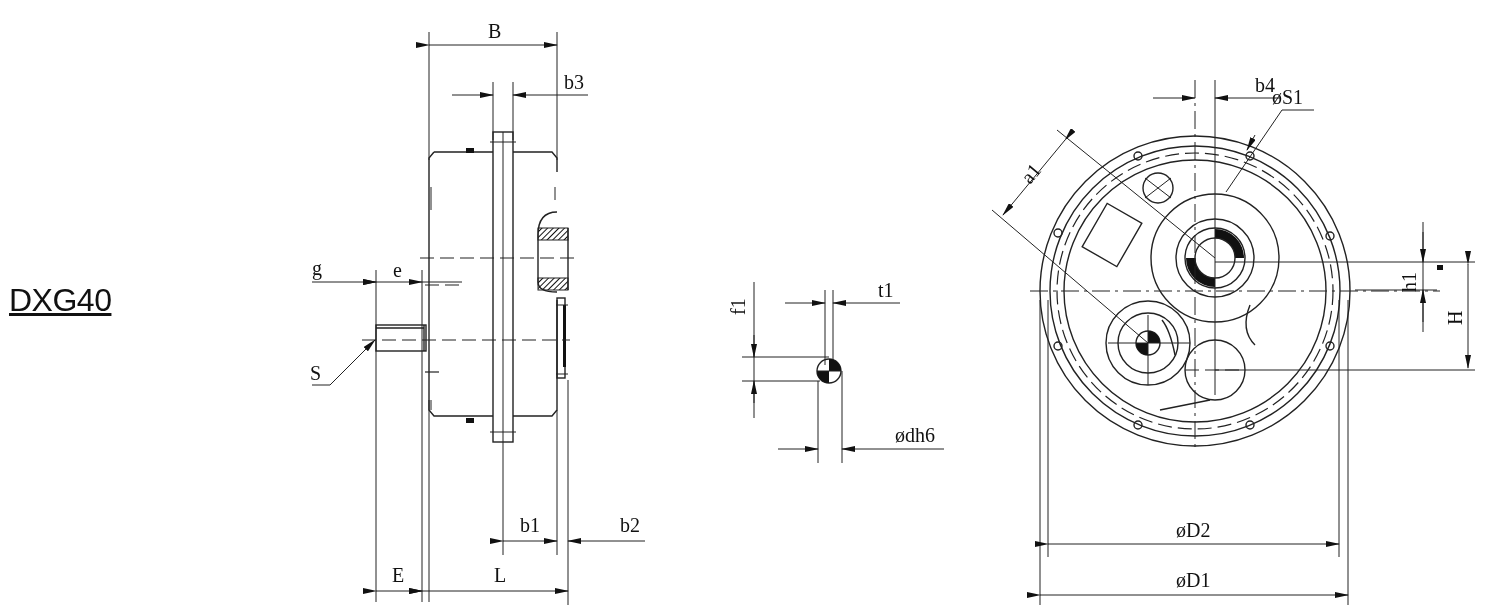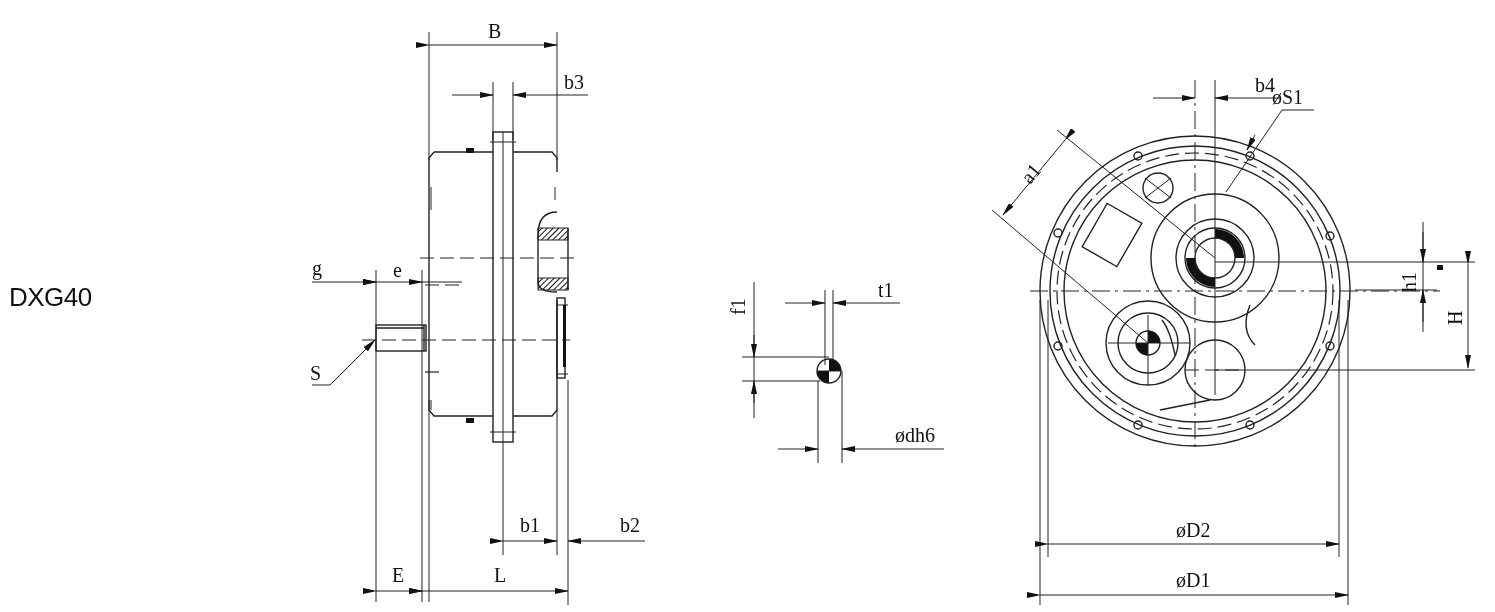--- a/index.html
+++ b/index.html
@@ -1,17 +1,17 @@
 <!DOCTYPE html>
 <html><head>
 <meta charset="utf-8">
 <style>
   html, body { margin:0; padding:0; background:#ffffff; }
   body { width:1495px; height:612px; position:relative; overflow:hidden; font-family:"Liberation Sans", sans-serif; }
-  .model-label { position:absolute; left:9px; top:282px; font-size:26px; color:#111; font-family:"Liberation Sans", sans-serif; letter-spacing:-0.5px; }
+  .model-label { position:absolute; left:9px; top:282px; font-size:32px; color:#111; font-family:"Liberation Sans", sans-serif; letter-spacing:-0.5px;text-decoration:underline; }
   svg { position:absolute; left:0; top:0; }
   .dim { font-family:"Liberation Serif", serif; font-size:20px; fill:#111; }
   .ln { stroke:#222; stroke-width:1.4; fill:none; }
   .thin { stroke:#222; stroke-width:1; fill:none; }
   .cl { stroke:#222; stroke-width:1; fill:none; stroke-dasharray:18 5 3 5; }
   .dash { stroke:#222; stroke-width:1.2; fill:none; stroke-dasharray:14 6; }
   .blk { fill:#111; stroke:none; }
 </style>
 </head>
 <body>

